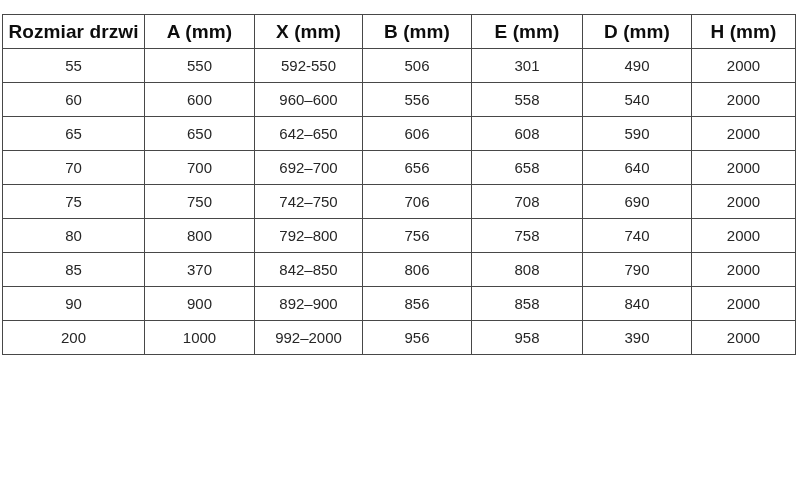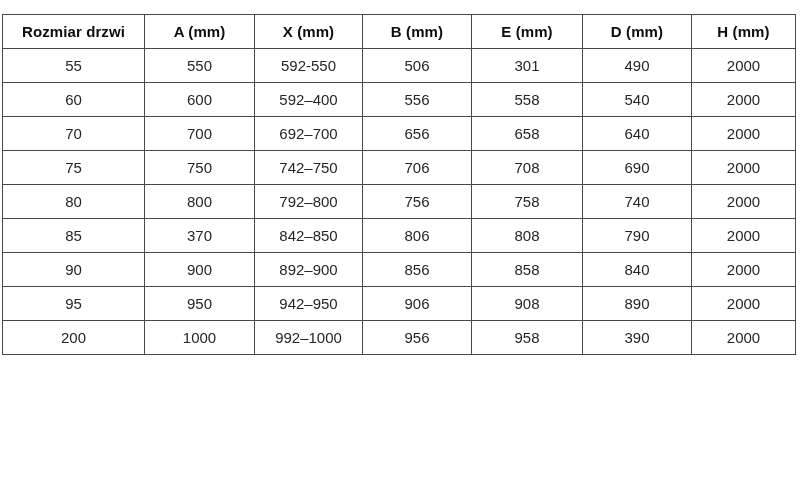--- a/index.html
+++ b/index.html
@@ -28,21 +28,21 @@
   table.spec-table td {
     border: 1px solid #484848;
     text-align: center;
     vertical-align: middle;
     height: 33px;
     padding: 0 2px;
     overflow: hidden;
     white-space: nowrap;
   }
   table.spec-table th {
-    font-size: 15px;
+    font-size: 19px;
     font-weight: bold;
     color: #0d0d0d;
     letter-spacing: 0.1px;
   }
   table.spec-table td {
     font-size: 15px;
     font-weight: normal;
     color: #262626;
   }
 </style>
@@ -77,24 +77,33 @@
           <td>550</td>
           <td>592-550</td>
           <td>506</td>
           <td>301</td>
           <td>490</td>
           <td>2000</td>
         </tr>
         <tr>
           <td>60</td>
           <td>600</td>
-          <td>592–400</td>
+          <td>960–600</td>
           <td>556</td>
           <td>558</td>
           <td>540</td>
+          <td>2000</td>
+        </tr>
+        <tr>
+          <td>65</td>
+          <td>650</td>
+          <td>642–650</td>
+          <td>606</td>
+          <td>608</td>
+          <td>590</td>
           <td>2000</td>
         </tr>
         <tr>
           <td>70</td>
           <td>700</td>
           <td>692–700</td>
           <td>656</td>
           <td>658</td>
           <td>640</td>
           <td>2000</td>
@@ -129,32 +138,23 @@
         <tr>
           <td>90</td>
           <td>900</td>
           <td>892–900</td>
           <td>856</td>
           <td>858</td>
           <td>840</td>
           <td>2000</td>
         </tr>
         <tr>
-          <td>95</td>
-          <td>950</td>
-          <td>942–950</td>
-          <td>906</td>
-          <td>908</td>
-          <td>890</td>
-          <td>2000</td>
-        </tr>
-        <tr>
           <td>200</td>
           <td>1000</td>
-          <td>992–1000</td>
+          <td>992–2000</td>
           <td>956</td>
           <td>958</td>
           <td>390</td>
           <td>2000</td>
         </tr>
       </tbody>
   </table>
 </div>
 
 </body></html>

